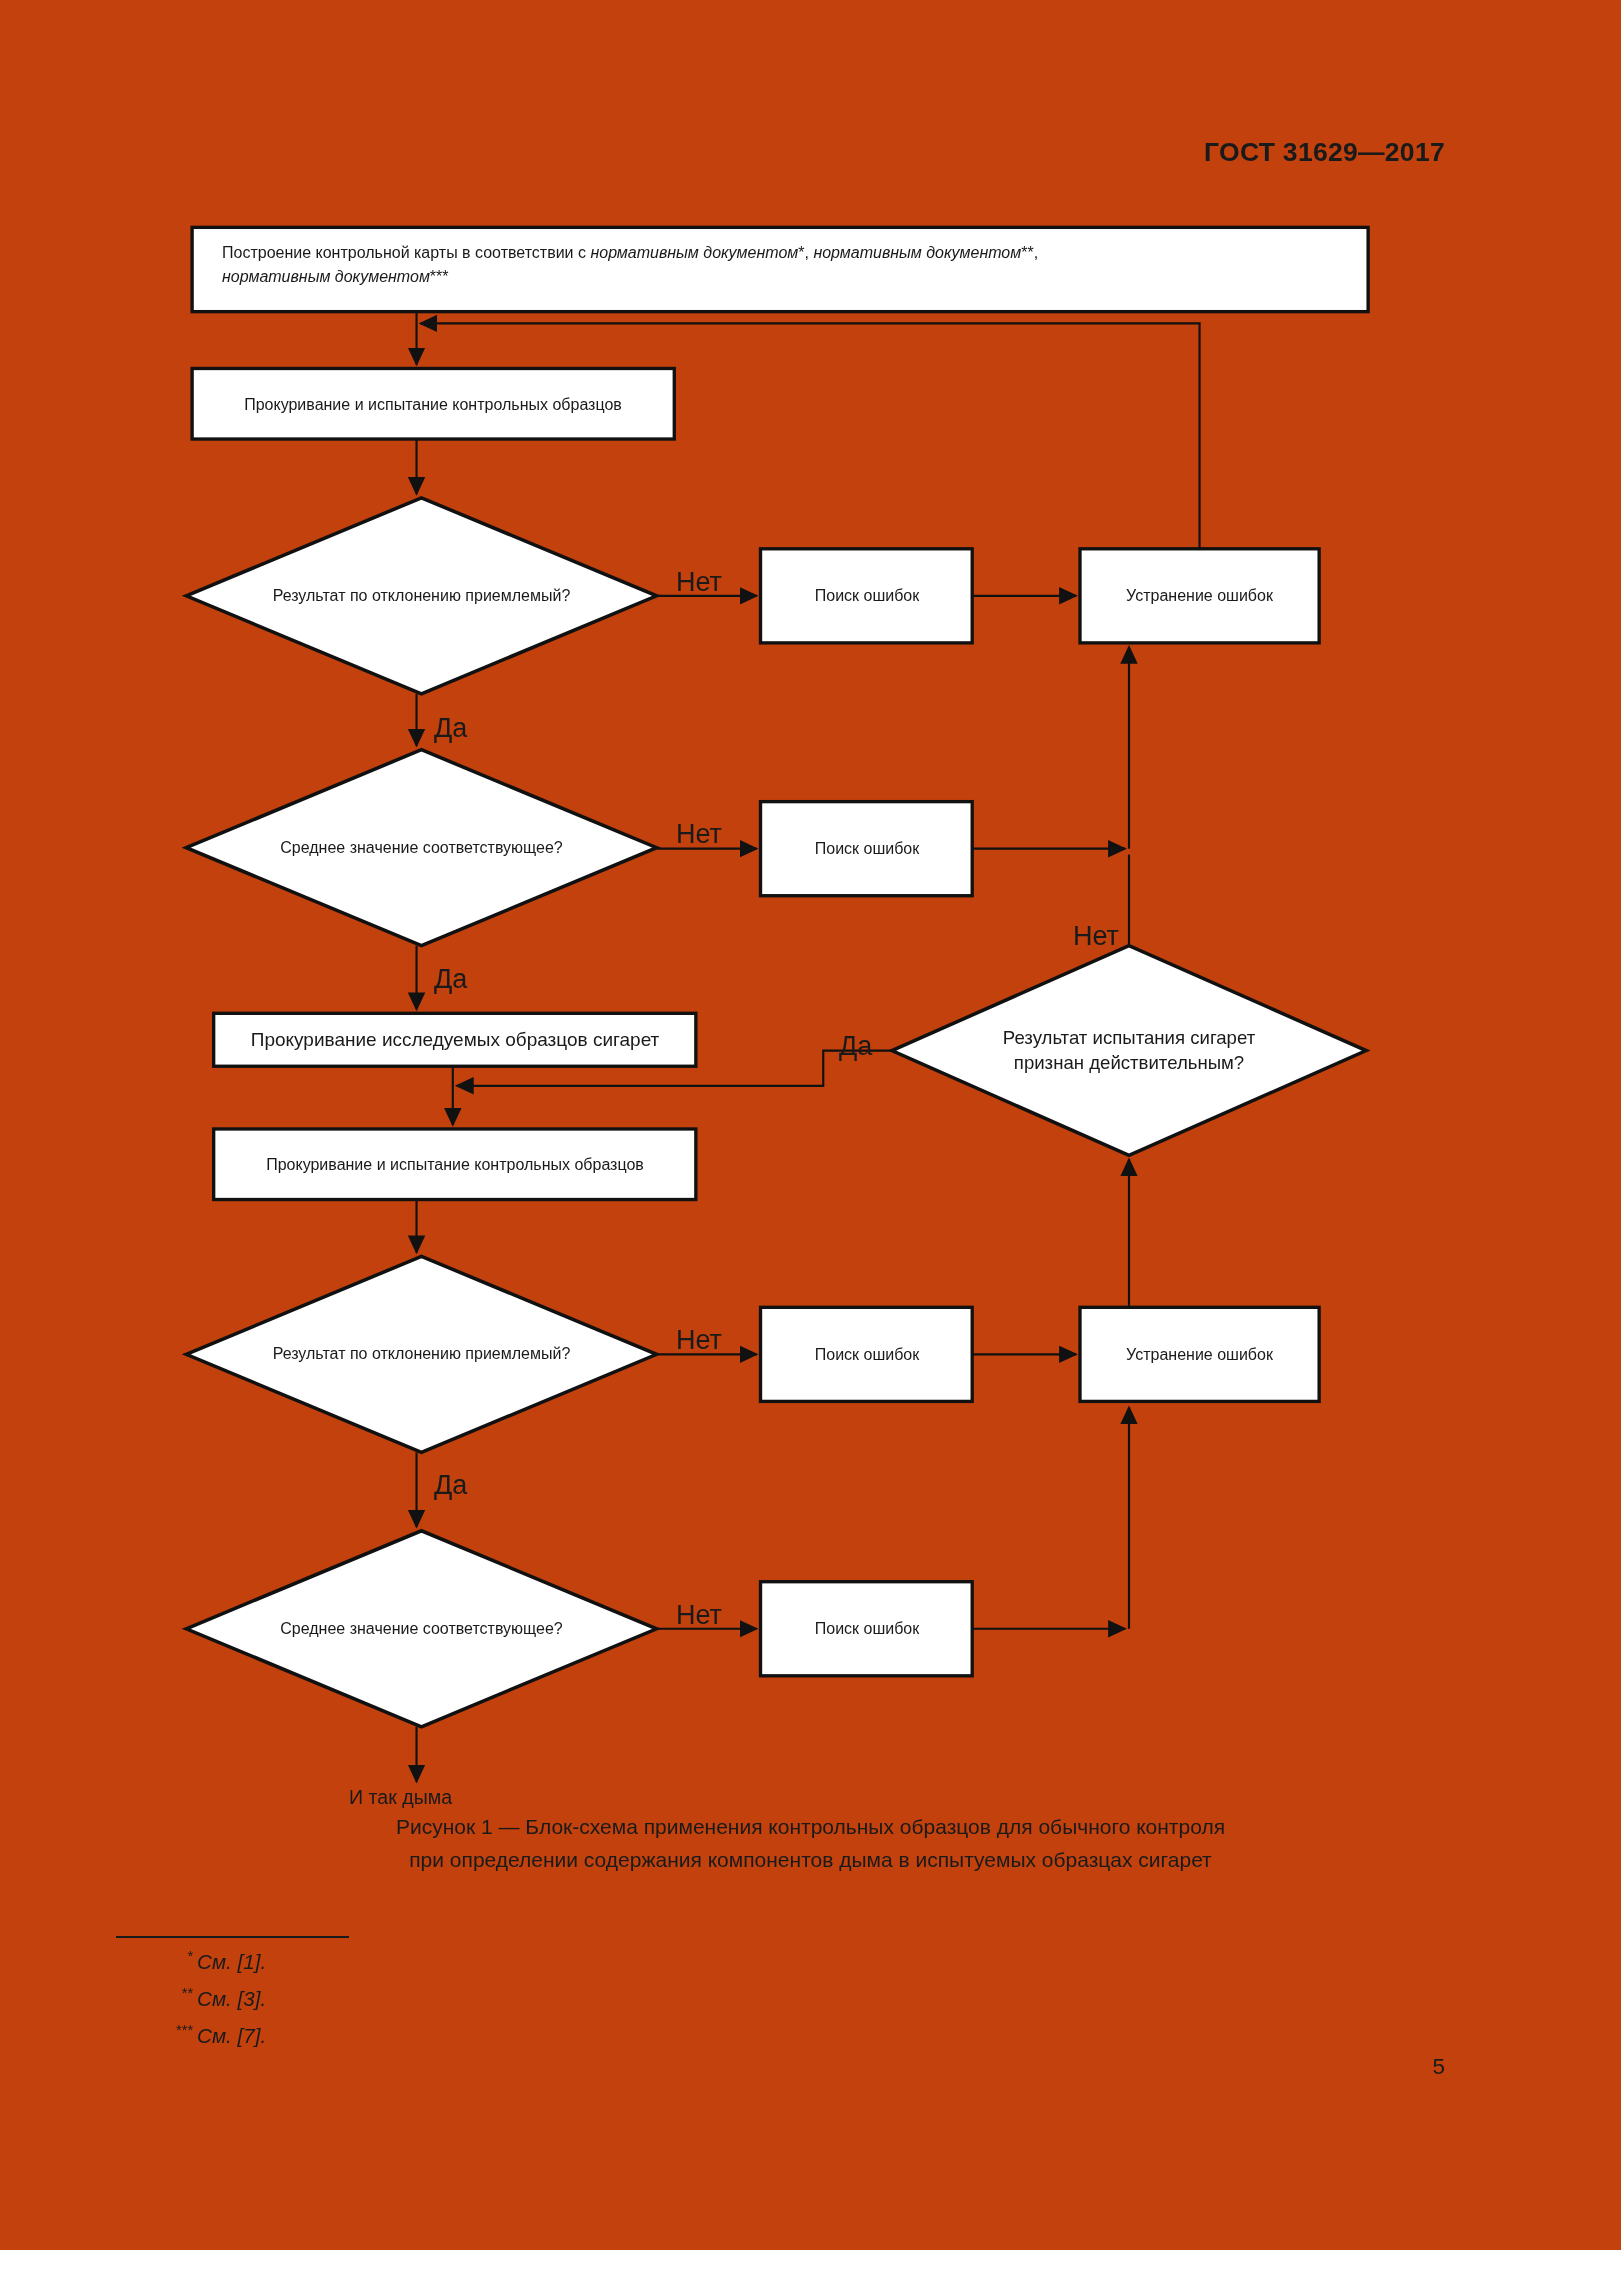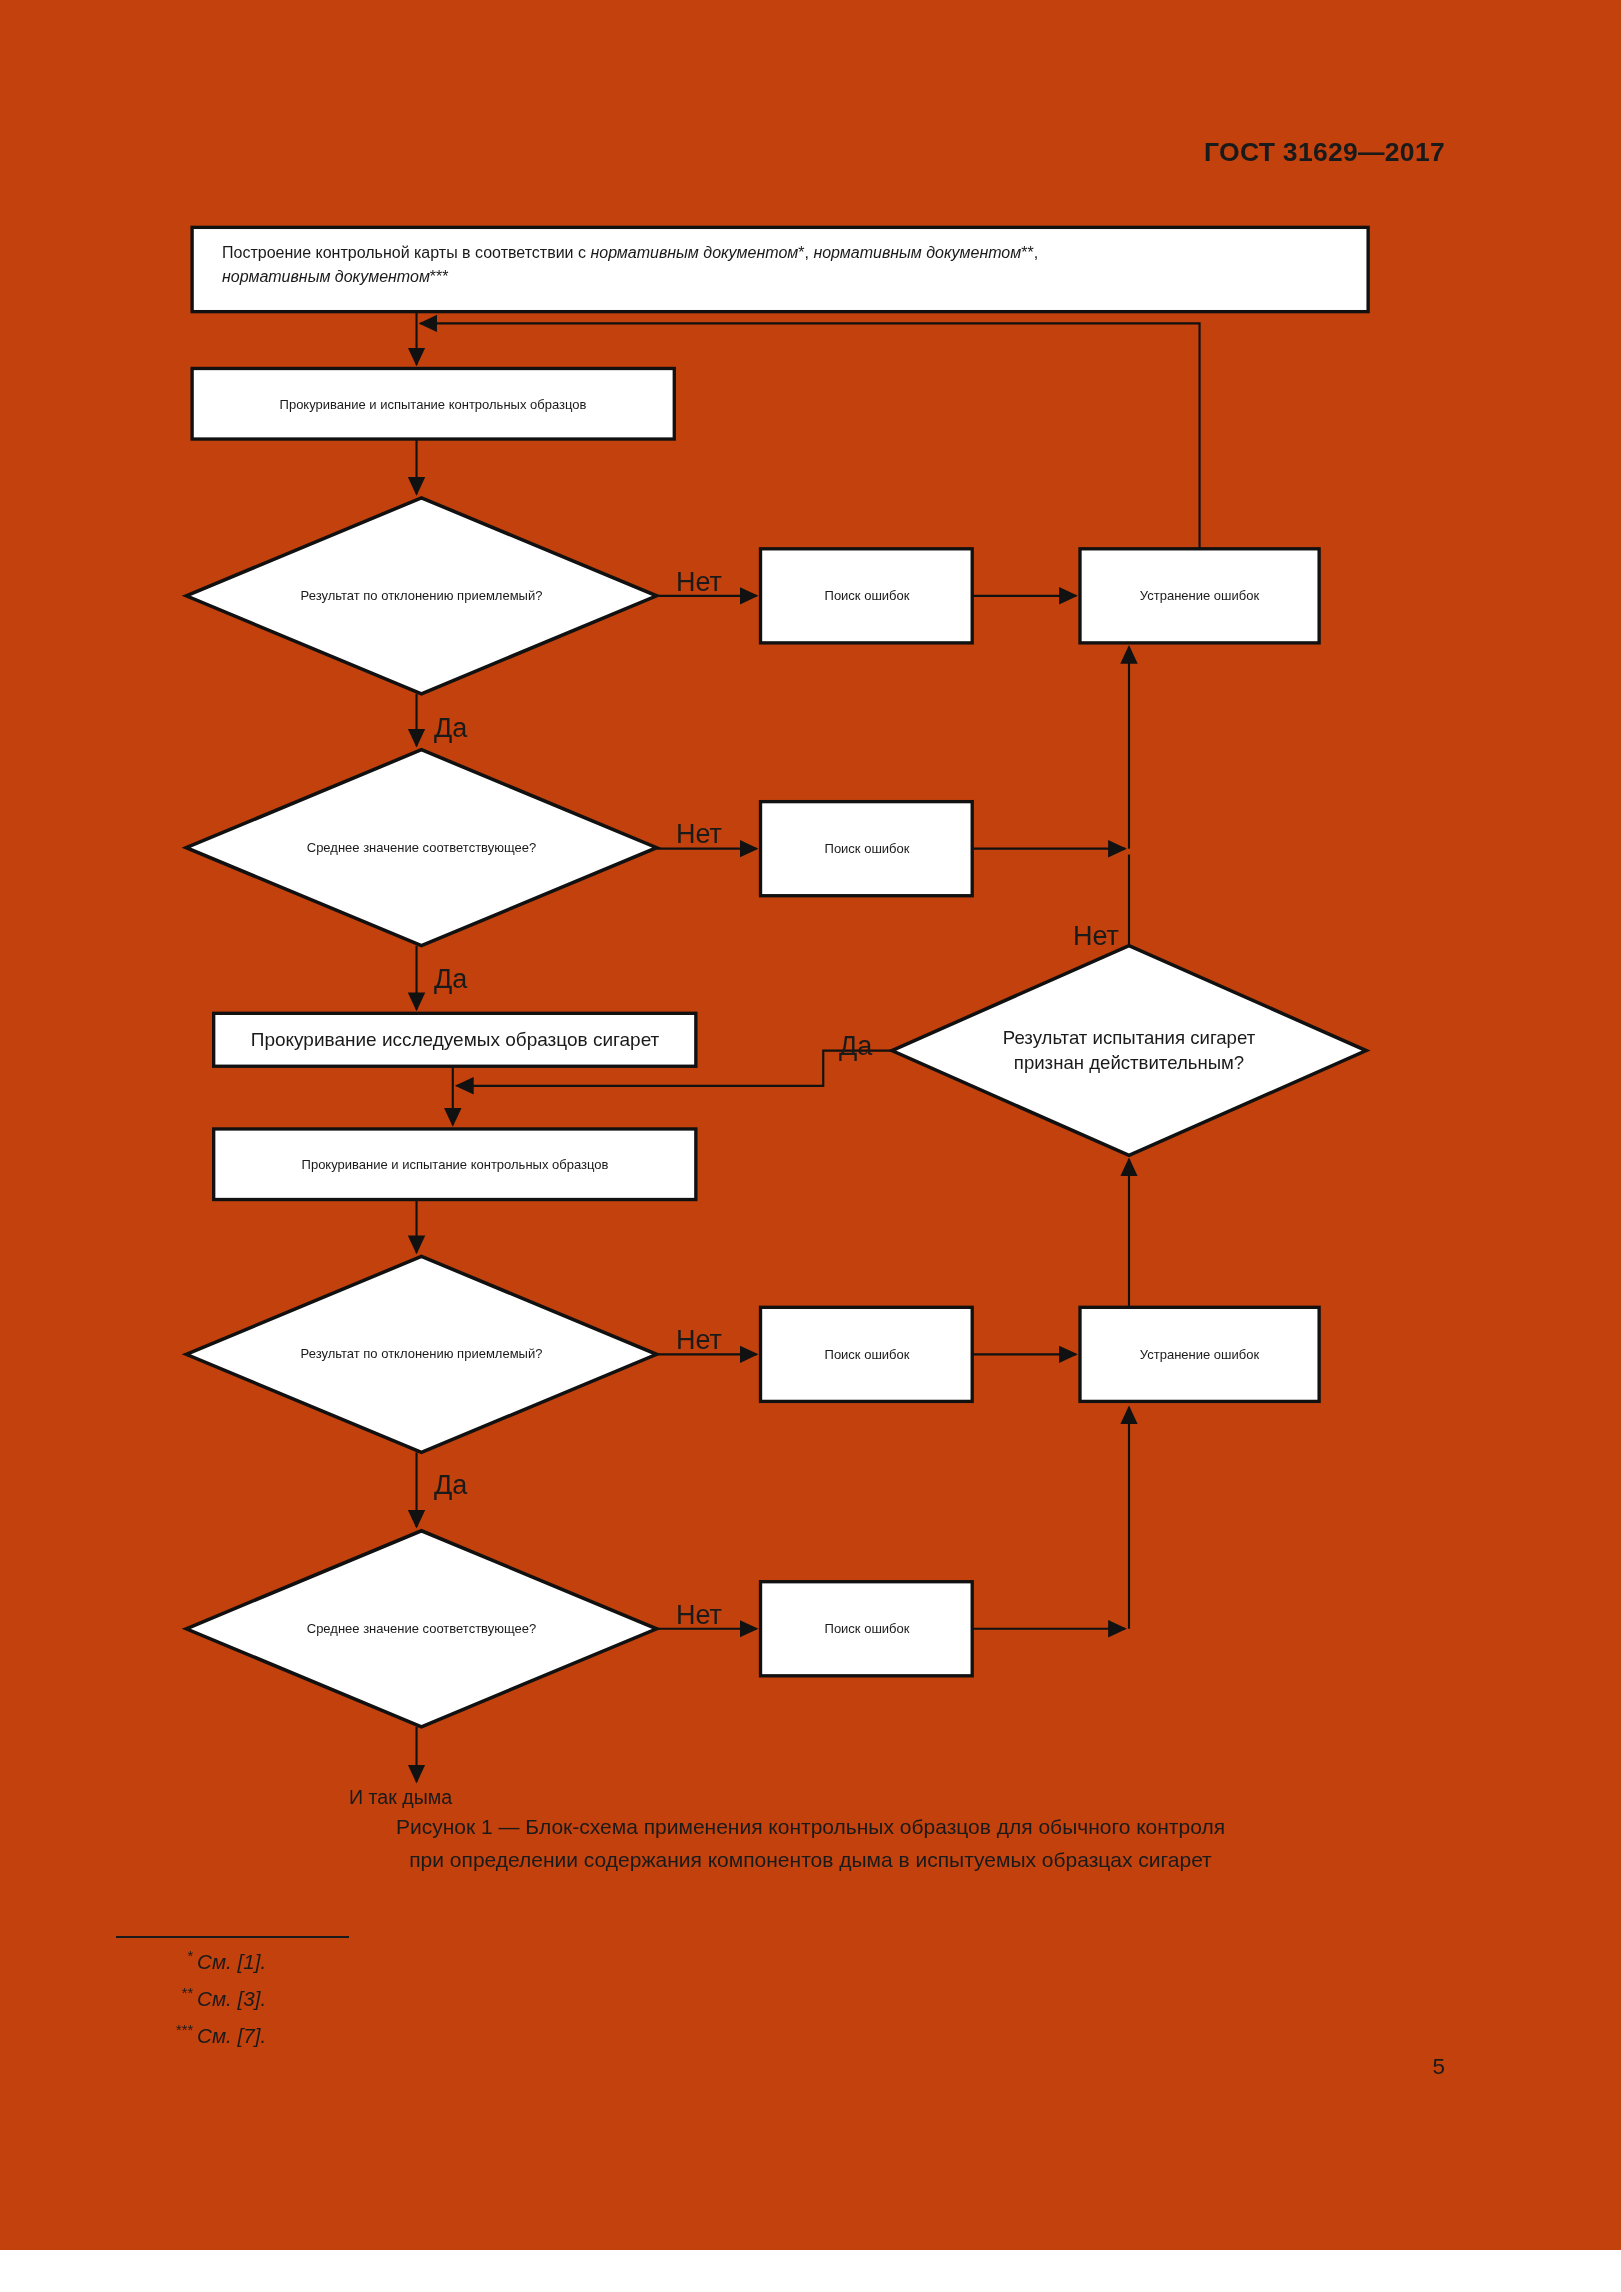--- a/index.html
+++ b/index.html
@@ -47,21 +47,21 @@
     height: 1862px;
   }
 
   
   .node-label {
     position: absolute;
     display: flex;
     align-items: center;
     justify-content: center;
     text-align: center;
-    font-size: 13px;
+    font-size: 16px;
     line-height: 1.32;
     pointer-events: none;
     padding: 0 9.8px;
     box-sizing: border-box;
   }
   .node-label.small {
     font-size: 18.6px;
   }
   .node-label.tight {
     font-size: 19px;

